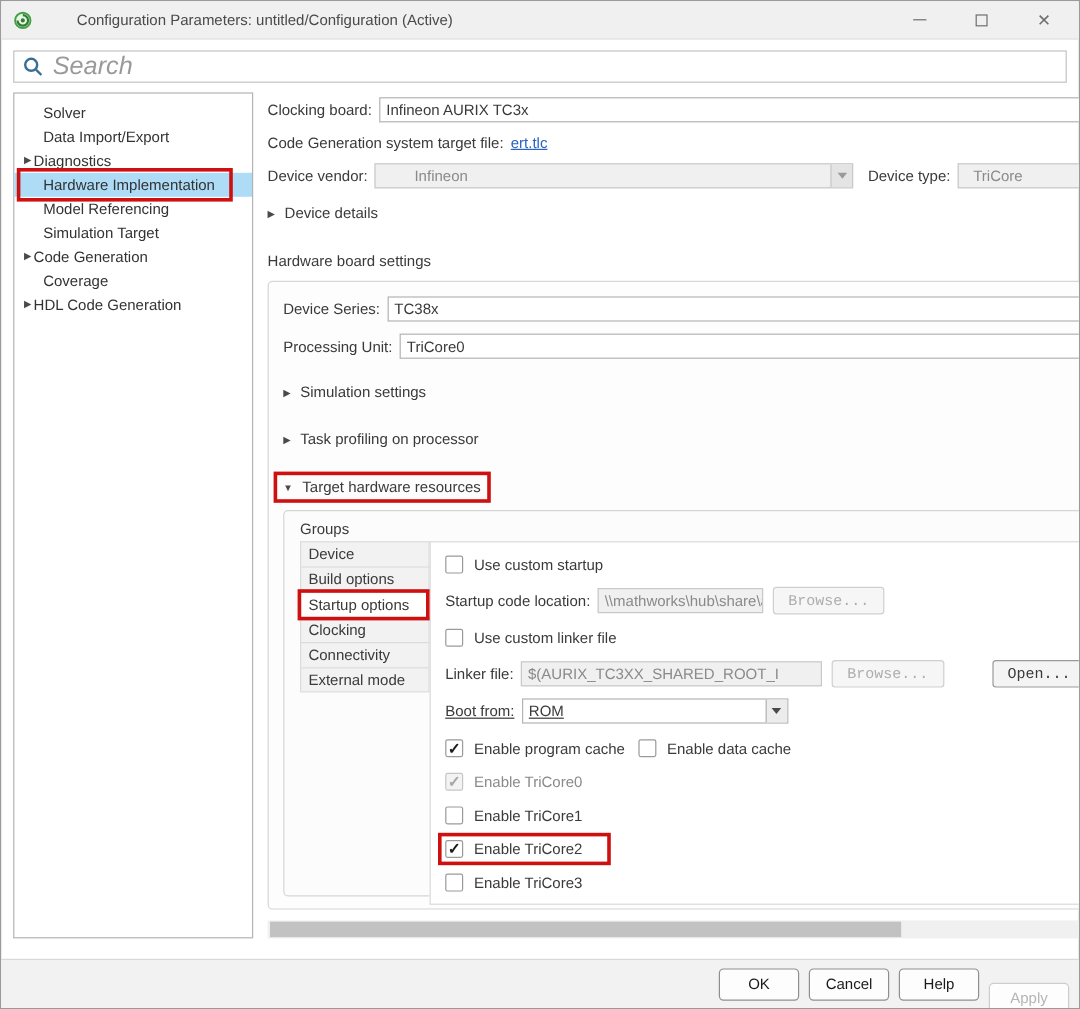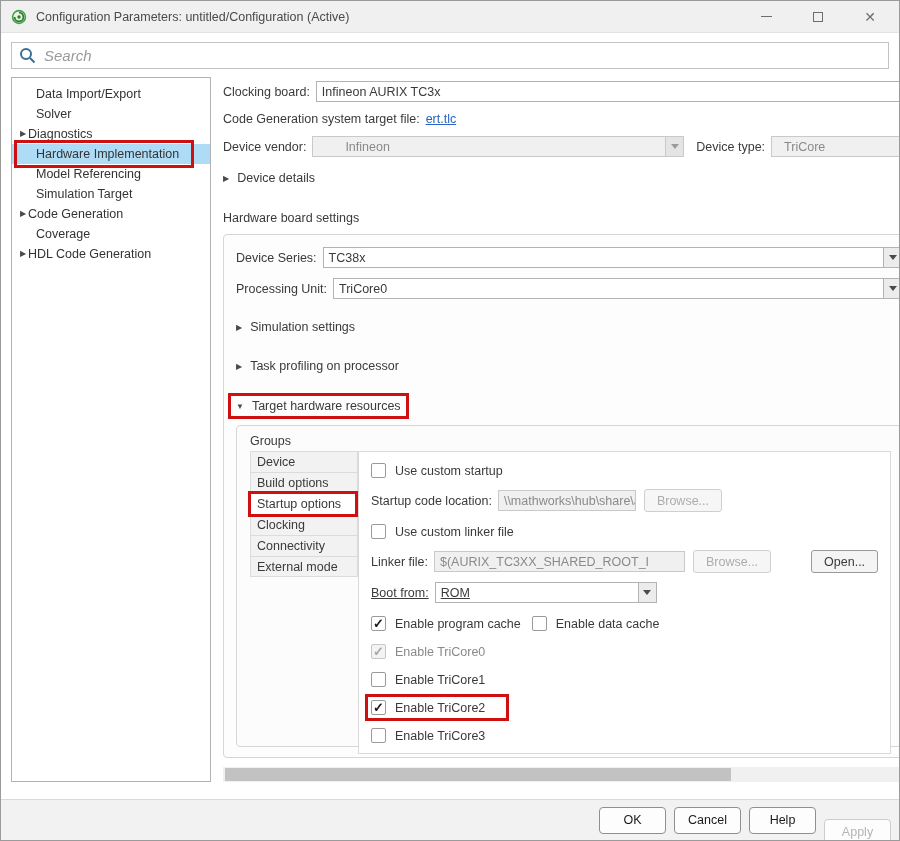--- a/index.html
+++ b/index.html
@@ -1,33 +1,33 @@
 <!DOCTYPE html>
 <html><head>
 <meta charset="utf-8">
 <style>
   * { margin:0; padding:0; box-sizing:border-box; }
   html,body { background:#fff; }
   body { font-family:"Liberation Sans", sans-serif; font-size:12.5px; color:#3a3a3a; }
   .window { position:relative; width:900px; height:841px; background:#fff; border:1px solid #9b9b9b; overflow:hidden; }
 
   
-  .titlebar { height:32px; background:#f0f0f0; border-bottom:1px solid #e2e2e2; display:flex; align-items:center; padding:0 10px; }
+  .titlebar { height:32px; background:#f0f0f0; border-bottom:1px solid #e2e2e2; display:flex; align-items:center; padding:0 10px;gap:28px; }
   .titlebar .app-icon { width:16px; height:16px; margin-right:9px; flex-shrink:0; }
   .titlebar .title { color:#4a4a4a; font-size:12.5px; }
   .win-controls { margin-left:auto; display:flex; align-items:center; gap:30px; padding-right:8px; }
   .wc { width:22px; height:22px; display:flex; align-items:center; justify-content:center; cursor:default; }
   .wc-min-bar { width:11px; height:1px; background:#6e6e6e; }
   .wc-max-box { width:10px; height:10px; border:1px solid #6e6e6e; }
   .wc-close-x { color:#6e6e6e; font-size:14px; line-height:1; }
 
   
   .search-row { padding:9px 10px 0 10px; }
   .search-box { height:27px; border:1px solid #c3c3c3; background:#fff; display:flex; align-items:center; padding:0 7px; gap:8px; }
-  .search-placeholder { color:#9a9a9a; font-style:italic; font-size:15px; }
+  .search-placeholder { color:#9a9a9a; font-style:italic; font-size:21px; }
 
   
   .content { display:flex; padding:8px 9px 0 10px; height:713px; }
   .sidebar { width:200px; flex-shrink:0; border:1px solid #b3b3b3; background:#fff; padding-top:6px; margin-right:12px; }
   .side-item { height:20px; line-height:20px; display:flex; align-items:center; white-space:nowrap; position:relative; cursor:default; }
   .side-arrow { width:16px; padding-left:8px; font-size:8px; color:#4a4a4a; flex-shrink:0; }
   .side-noarrow { width:24px; flex-shrink:0; }
   .side-label { color:#333; }
   .side-item.selected { background:#aedcf7; }
 
@@ -64,21 +64,21 @@
   .group-content { flex:1; background:#fff; border:1px solid #d9d9d9; min-height:282px; padding:7px 12px 10px 12px; }
 
   .checkbox { width:15px; height:15px; border:1px solid #9a9a9a; border-radius:2px; background:#fff; display:inline-flex; align-items:center; justify-content:center; flex-shrink:0; }
   .checkbox .mark { font-size:13px; font-weight:bold; color:#1a1a1a; line-height:1; }
   .checkbox.disabled { background:#f3f3f3; border-color:#c6c6c6; }
   .checkbox.disabled .mark { color:#a8a8a8; }
   .chk-row { display:flex; align-items:center; gap:9px; position:relative; }
   .chk-label { white-space:nowrap; }
   .chk-label.disabled { color:#8a8a8a; }
 
-  .btn { height:23px; padding:0 12px; border:1px solid #9a9a9a; border-radius:3px; background:#f4f4f4; display:inline-flex; align-items:center; justify-content:center; white-space:nowrap; cursor:default; }
+  .btn { height:23px; padding:0 12px; border:1px solid #9a9a9a; border-radius:3px; background:#f4f4f4; display:inline-flex; align-items:center; justify-content:center; white-space:nowrap; cursor:default;font-family:Liberation Mono, monospace; }
   .btn.disabled { color:#adadad; border-color:#cfcfcf; background:#f6f6f6; }
 
   
   .vscroll { position:absolute; top:2px; right:0; width:15px; height:694px; background:#f0f0f0; }
   .vthumb { position:absolute; top:15px; left:1px; right:1px; height:662px; background:#c2c2c2; }
   .varrow { position:absolute; left:0; width:15px; height:14px; display:flex; align-items:center; justify-content:center; }
   .hscroll { position:absolute; left:0; right:19px; bottom:0; height:15px; background:#f0f0f0; }
   .hthumb { position:absolute; left:2px; top:1px; bottom:1px; width:73%; background:#c2c2c2; }
   .harrow { position:absolute; top:0; width:14px; height:15px; display:flex; align-items:center; justify-content:center; }
   .scroll-corner { position:absolute; right:0; bottom:0; width:16px; height:15px; background:#e3e3e3; }
@@ -127,25 +127,25 @@
       </span>
       <span class="search-placeholder">Search</span>
     </div>
   </div>
 
   <div class="content">
 
     <div class="sidebar">
       <div class="side-item">
           <span class="side-noarrow"></span>
+          <span class="side-label">Solver</span>
+        </div>
+      <div class="side-item">
+          <span class="side-noarrow"></span>
           <span class="side-label">Data Import/Export</span>
-        </div>
-      <div class="side-item">
-          <span class="side-noarrow"></span>
-          <span class="side-label">Solver</span>
         </div>
       <div class="side-item">
           <span class="side-arrow">▶</span>
           <span class="side-label">Diagnostics</span>
         </div>
       <div class="side-item selected">
         <span class="side-noarrow"></span>
           <span class="side-label">Hardware Implementation</span>
         <span class="red-annot" style="top:-4px; bottom:-4px; left:2px; right:16px;"></span>
       </div>

